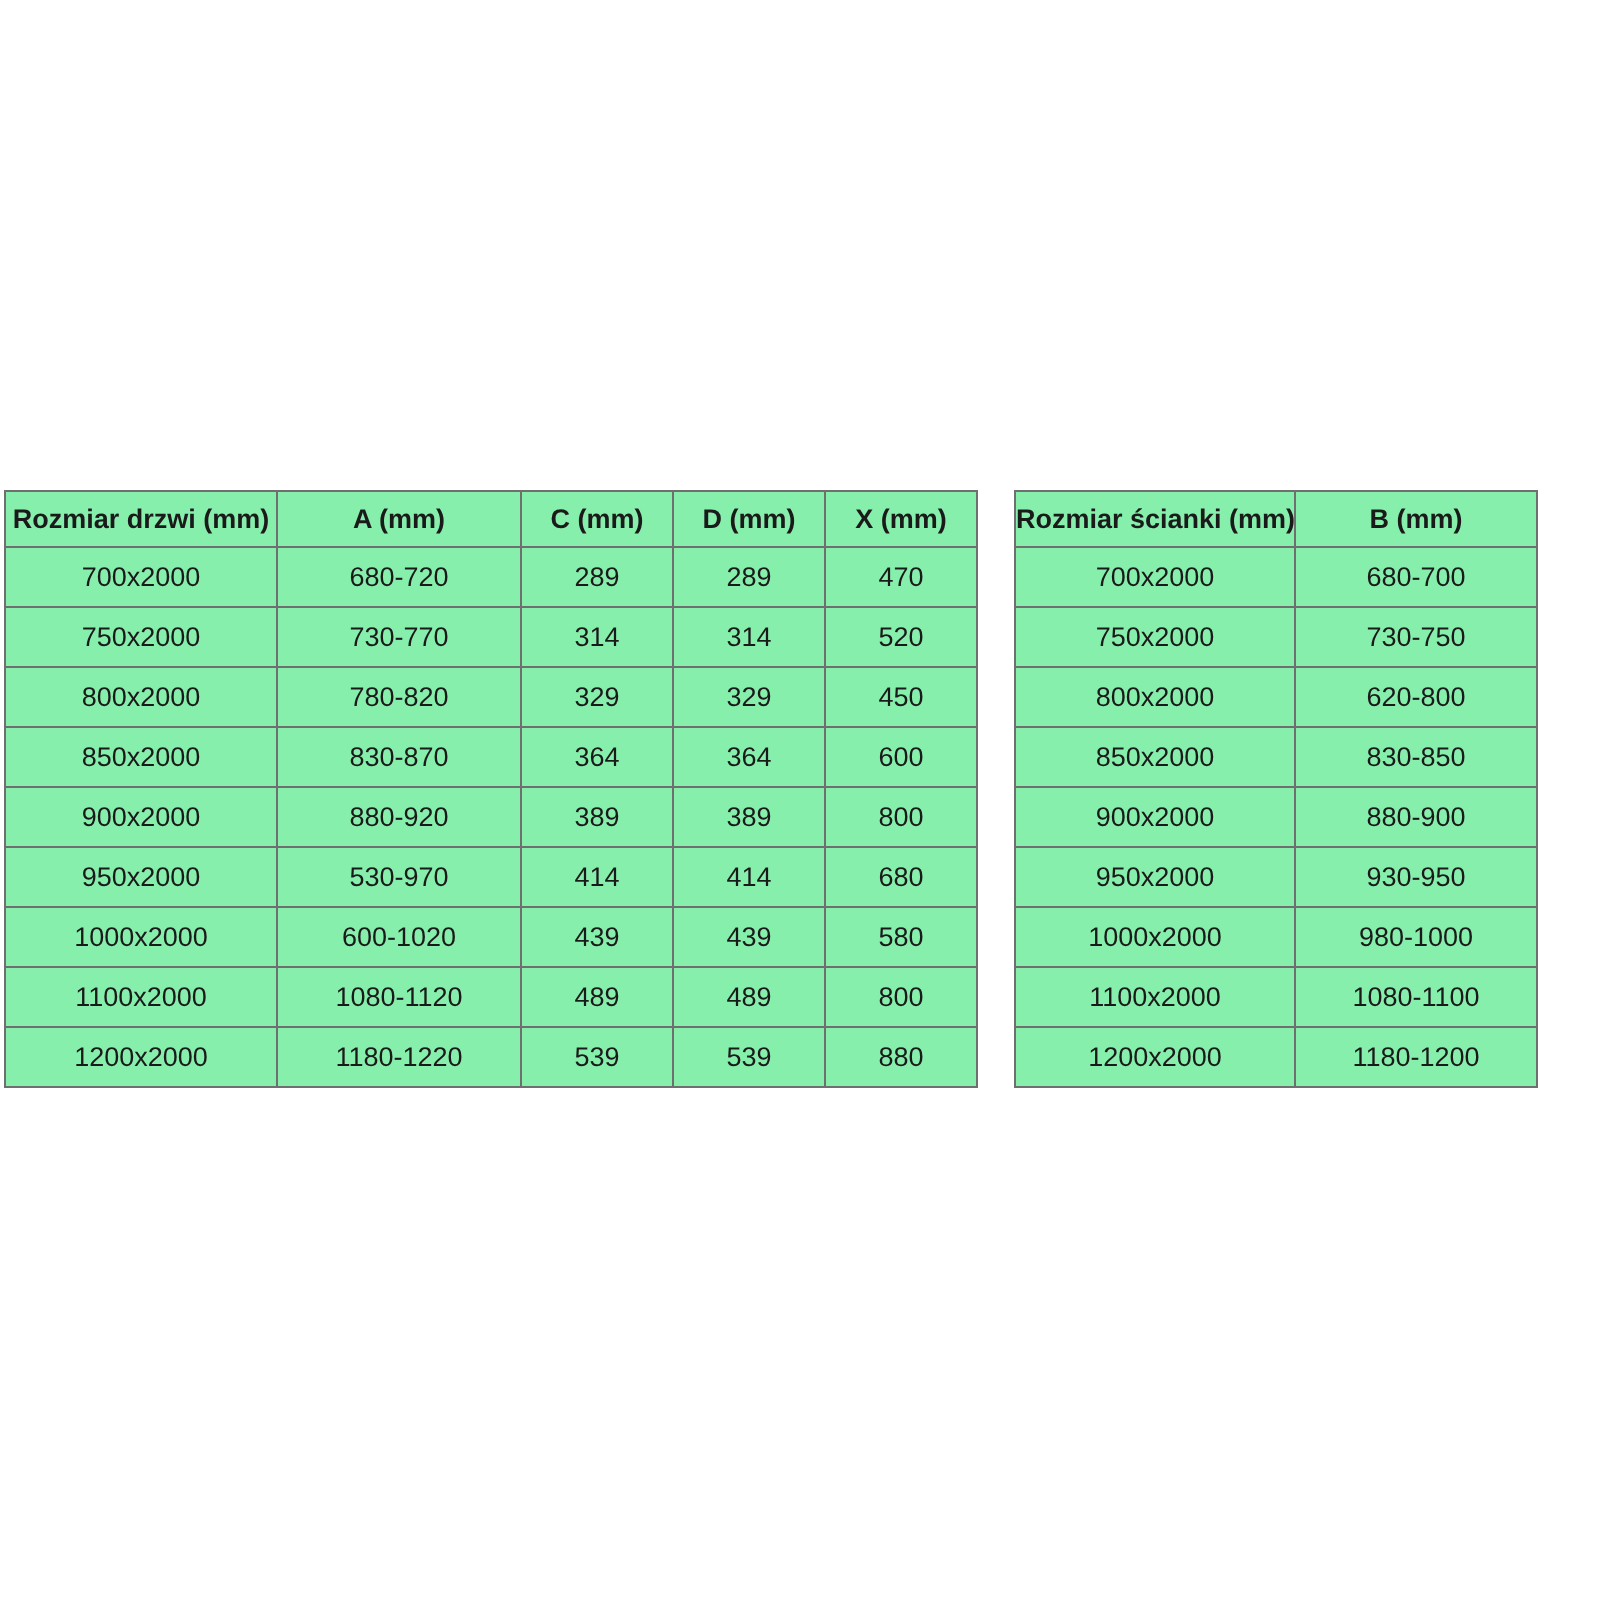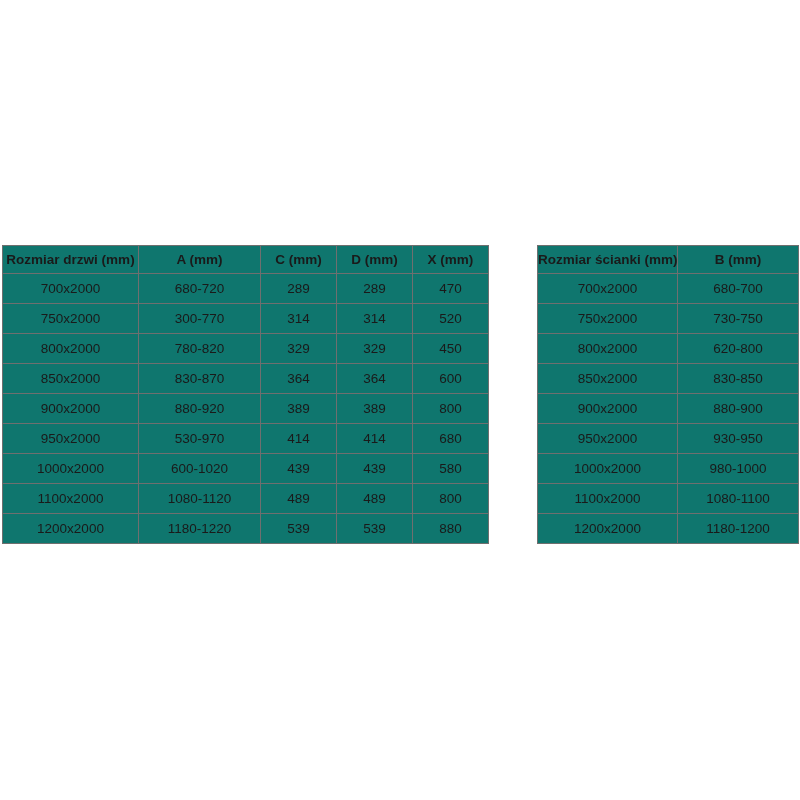--- a/index.html
+++ b/index.html
@@ -8,35 +8,35 @@
     background: #ffffff;
     overflow: hidden;
     font-family: "Liberation Sans", sans-serif;
   }
   .page { position: relative; width: 800px; height: 800px; background: #ffffff; }
   table.spec {
     position: absolute;
     top: 245px;
     border-collapse: collapse;
     table-layout: fixed;
-    background: #0f766e;
+    background: #86efac;
   }
   table.spec th, table.spec td {
     border: 1px solid #6f6f6f;
     text-align: center;
     vertical-align: middle;
     color: #1a1a1a;
     font-size: 13.5px;
     white-space: nowrap;
     overflow: hidden;
   }
   table.spec th { font-weight: bold; height: 28px; }
   table.spec td { font-weight: normal; height: 30px; }
   #door-table  { left: 2px;  width: 486px; }
-  #panel-table { left: 537px; width: 261px; padding-left: 20px; }
+  #panel-table { left: 507px; width: 261px; padding-left: 20px; }
 </style>
 </head>
 <body>
 
 <div class="page">
   <table class="spec" id="door-table">
       <colgroup>
         <col style="width: 136px;">
         <col style="width: 122px;">
         <col style="width: 76px;">
@@ -55,21 +55,21 @@
       <tbody>
         <tr>
           <td>700x2000</td>
           <td>680-720</td>
           <td>289</td>
           <td>289</td>
           <td>470</td>
         </tr>
         <tr>
           <td>750x2000</td>
-          <td>300-770</td>
+          <td>730-770</td>
           <td>314</td>
           <td>314</td>
           <td>520</td>
         </tr>
         <tr>
           <td>800x2000</td>
           <td>780-820</td>
           <td>329</td>
           <td>329</td>
           <td>450</td>

